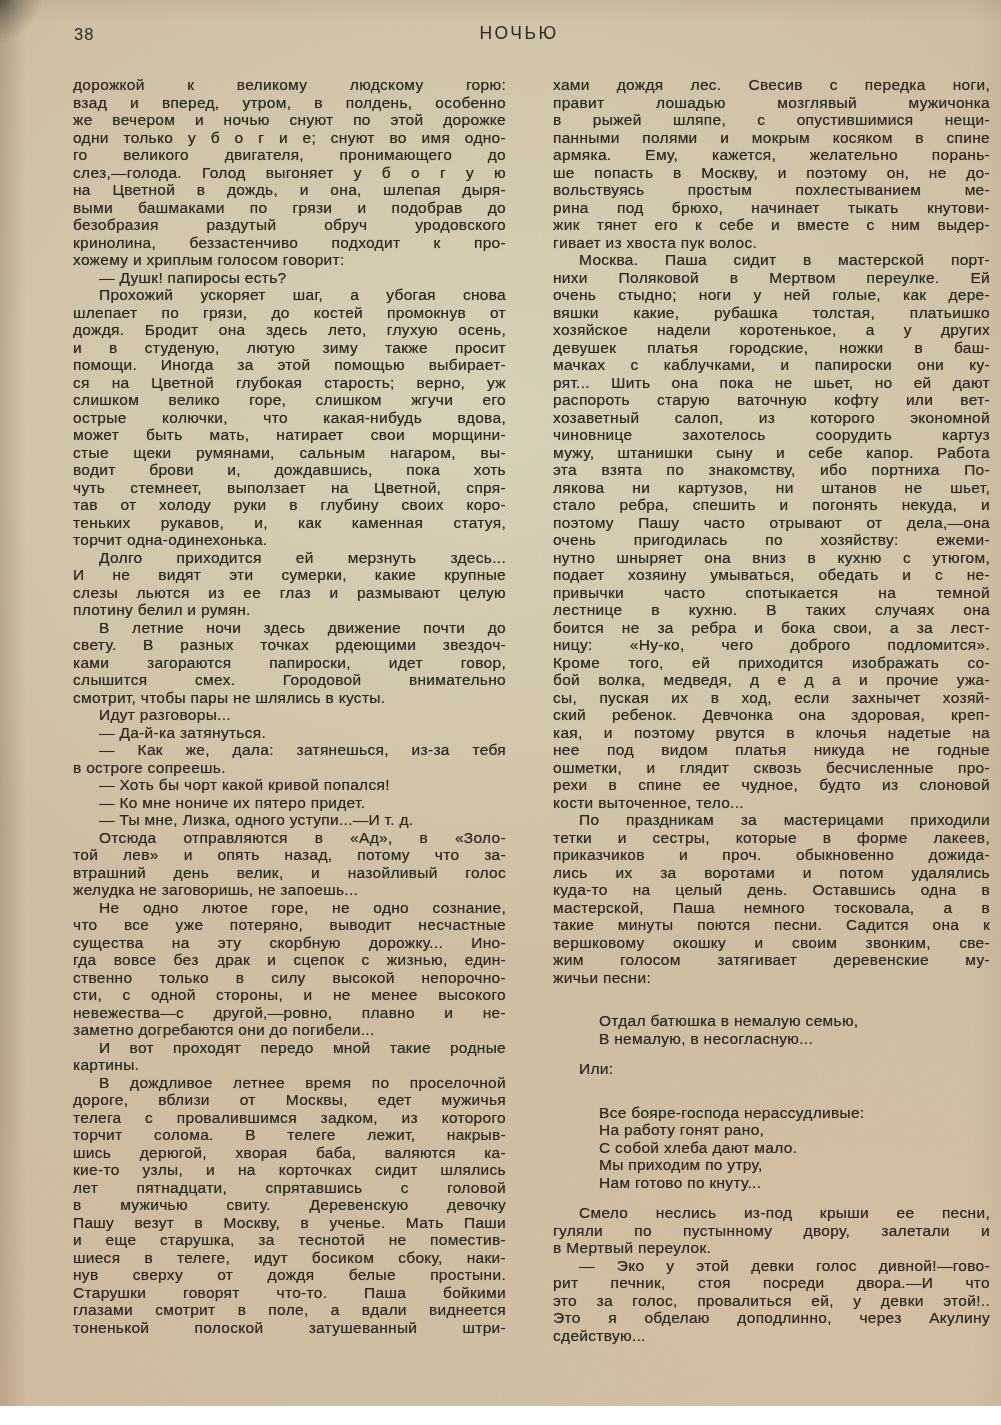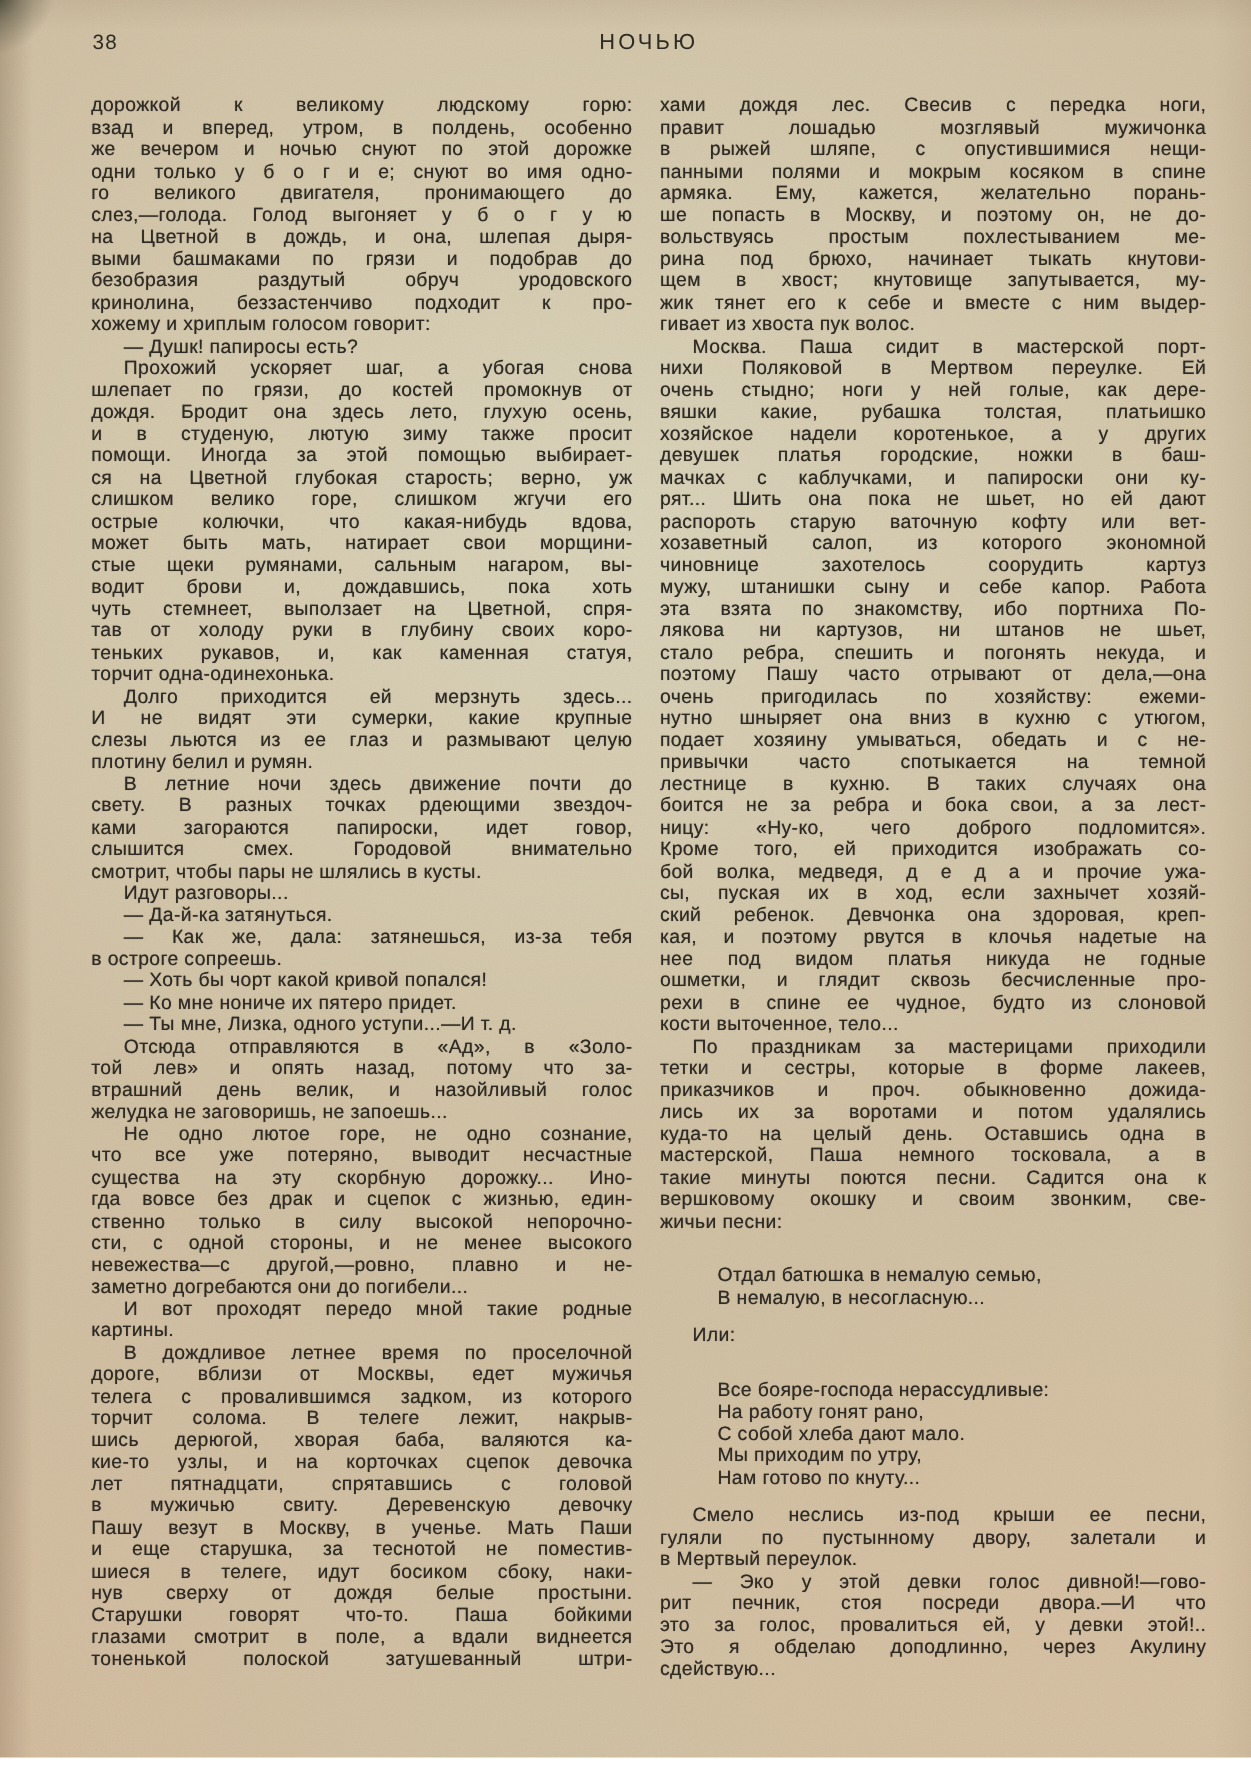--- a/index.html
+++ b/index.html
@@ -29,21 +29,21 @@
   .runhead{
     position:absolute;top:23px;left:73px;width:892px;text-align:center;
     font-size:17.5px;letter-spacing:2.5px;
   }
   .col{
     position:absolute;top:76px;width:433px;
     font-size:15.5px;line-height:17.5px;letter-spacing:0.3px;
     text-shadow:0 0 0.7px rgba(46,42,36,0.65);
   }
   .col.left{left:73px;}
-  .col.right{left:528px;width:437px;}
+  .col.right{left:553px;width:437px;}
   .para{margin:0;}
   .ln{text-align:justify;text-align-last:justify;}
   .ln.endl{text-align-last:left;}
   .ln.ind{text-indent:26px;}
   .verse{margin:26px 0 13px 46px;}
   .verse .ln{text-align:left;text-align-last:left;}
 </style>
 </head>
 <body>
 
@@ -138,21 +138,21 @@
       <div class="para body">
         <div class="ln ind">И вот проходят передо мной такие родные</div>
         <div class="ln endl">картины.</div>
       </div>
       <div class="para body">
         <div class="ln ind">В дождливое летнее время по проселочной</div>
         <div class="ln">дороге, вблизи от Москвы, едет мужичья</div>
         <div class="ln">телега с провалившимся задком, из которого</div>
         <div class="ln">торчит солома. В телеге лежит, накрыв-</div>
         <div class="ln">шись дерюгой, хворая баба, валяются ка-</div>
-        <div class="ln">кие-то узлы, и на корточках сцепок девочка</div>
+        <div class="ln">кие-то узлы, и на корточках сидит шлялись</div>
         <div class="ln">лет пятнадцати, спрятавшись с головой</div>
         <div class="ln">в мужичью свиту. Деревенскую девочку</div>
         <div class="ln">Пашу везут в Москву, в ученье. Мать Паши</div>
         <div class="ln">и еще старушка, за теснотой не поместив-</div>
         <div class="ln">шиеся в телеге, идут босиком сбоку, наки-</div>
         <div class="ln">нув сверху от дождя белые простыни.</div>
         <div class="ln">Старушки говорят что-то. Паша бойкими</div>
         <div class="ln">глазами смотрит в поле, а вдали виднеется</div>
         <div class="ln">тоненькой полоской затушеванный штри-</div>
       </div>
@@ -160,21 +160,20 @@
   <div class="col right" id="col-right">
       <div class="para body">
         <div class="ln">хами дождя лес. Свесив с передка ноги,</div>
         <div class="ln">правит лошадью мозглявый мужичонка</div>
         <div class="ln">в рыжей шляпе, с опустившимися нещи-</div>
         <div class="ln">панными полями и мокрым косяком в спине</div>
         <div class="ln">армяка. Ему, кажется, желательно порань-</div>
         <div class="ln">ше попасть в Москву, и поэтому он, не до-</div>
         <div class="ln">вольствуясь простым похлестыванием ме-</div>
         <div class="ln">рина под брюхо, начинает тыкать кнутови-</div>
-        <div class="ln">щем в хвост; кнутовище запутывается, му-</div>
         <div class="ln">жик тянет его к себе и вместе с ним выдер-</div>
         <div class="ln endl">гивает из хвоста пук волос.</div>
       </div>
       <div class="para body">
         <div class="ln ind">Москва. Паша сидит в мастерской порт-</div>
         <div class="ln">нихи Поляковой в Мертвом переулке. Ей</div>
         <div class="ln">очень стыдно; ноги у ней голые, как дере-</div>
         <div class="ln">вяшки какие, рубашка толстая, платьишко</div>
         <div class="ln">хозяйское надели коротенькое, а у других</div>
         <div class="ln">девушек платья городские, ножки в баш-</div>
@@ -207,20 +206,21 @@
       </div>
       <div class="para body">
         <div class="ln ind">По праздникам за мастерицами приходили</div>
         <div class="ln">тетки и сестры, которые в форме лакеев,</div>
         <div class="ln">приказчиков и проч. обыкновенно дожида-</div>
         <div class="ln">лись их за воротами и потом удалялись</div>
         <div class="ln">куда-то на целый день. Оставшись одна в</div>
         <div class="ln">мастерской, Паша немного тосковала, а в</div>
         <div class="ln">такие минуты поются песни. Садится она к</div>
         <div class="ln">вершковому окошку и своим звонким, све-</div>
+        <div class="ln">жим голосом затягивает деревенские му-</div>
         <div class="ln endl">жичьи песни:</div>
       </div>
       <div class="para verse">
         <div class="ln">Отдал батюшка в немалую семью,</div>
         <div class="ln endl">В немалую, в несогласную...</div>
       </div>
       <div class="para body">
         <div class="ln ind endl">Или:</div>
       </div>
       <div class="para verse">

